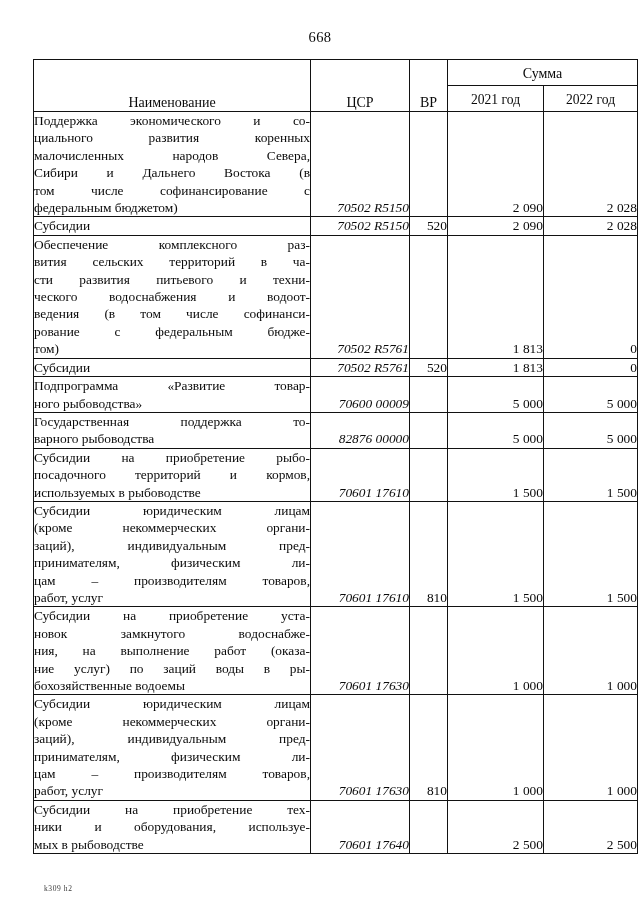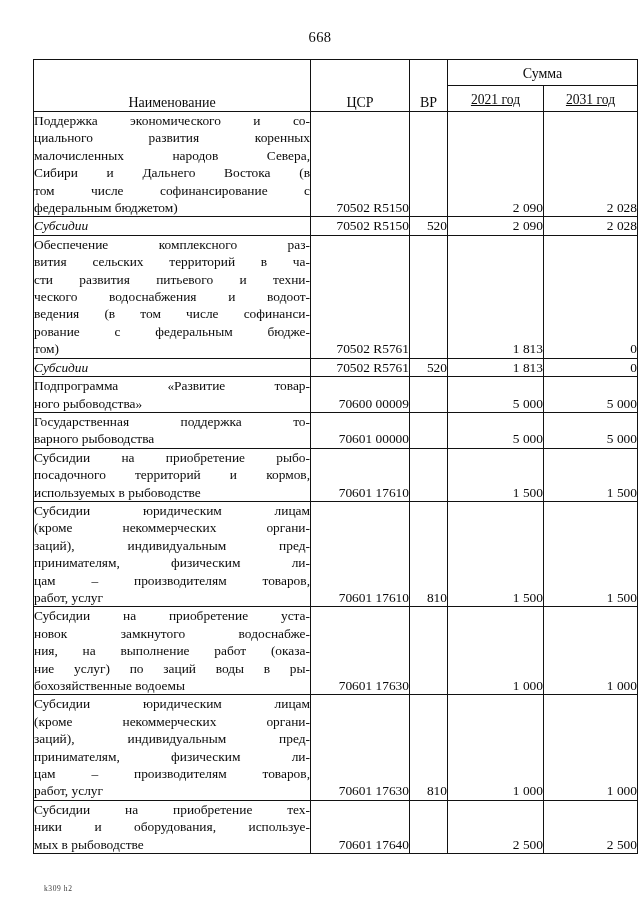--- a/index.html
+++ b/index.html
@@ -42,38 +42,39 @@
   col.c-y2{width:94px;}
 
   thead td{
     text-align:center;
     vertical-align:middle;
     padding:3px 2px;
     font-size:14px;
     height:20px;
   }
   thead td.sum-head{padding:2px 2px 3px;margin-top:24px;}
-  thead td.year{font-size:13.6px;padding:2px 2px 3px;text-decoration:underline;}
+  thead td.year{font-size:13.6px;padding:2px 2px 3px;}
 
   
   td.name{
     padding:2px 3px 2px 4px;
     text-align:justify;
     text-align-last:left;
     line-height:17.4px;
     hyphens:manual;
     vertical-align:top;
     margin-top:20px;
   }
-  td.name.single{vertical-align:bottom;font-style:italic;}
+  td.name.single{vertical-align:bottom;}
   td.csr{
     text-align:right;
     padding:0 3px 2px 2px;
     line-height:17.4px;
     white-space:nowrap;
+    font-style:italic;
   }
   td.vr{
     text-align:right;
     padding:0 2px 2px 1px;
     line-height:17.4px;
   }
   td.num{
     text-align:right;
     padding:0 3px 2px 2px;
     line-height:17.4px;
@@ -116,21 +117,21 @@
     </colgroup>
     <thead>
       <tr>
         <td rowspan="2">Наименование</td>
         <td rowspan="2">ЦСР</td>
         <td rowspan="2">ВР</td>
         <td colspan="2" class="sum-head">Сумма</td>
       </tr>
       <tr>
         <td class="year">2021 год</td>
-        <td class="year">2031 год</td>
+        <td class="year">2022 год</td>
       </tr>
     </thead>
     <tbody id="tbody">
         <tr>
           <td class="name">
             <span class="name-lines">
               <span class="ln">Поддержка экономического и со-</span>
               <span class="ln">циального развития коренных</span>
               <span class="ln">малочисленных народов Севера,</span>
               <span class="ln">Сибири и Дальнего Востока (в</span>
@@ -194,21 +195,21 @@
           <td class="num">5 000</td>
           <td class="num">5 000</td>
         </tr>
         <tr>
           <td class="name">
             <span class="name-lines">
               <span class="ln">Государственная поддержка то-</span>
               <span class="ln last">варного рыбоводства</span>
             </span>
           </td>
-          <td class="csr">70601 00000</td>
+          <td class="csr">82876 00000</td>
           <td class="vr"></td>
           <td class="num">5 000</td>
           <td class="num">5 000</td>
         </tr>
         <tr>
           <td class="name">
             <span class="name-lines">
               <span class="ln">Субсидии на приобретение рыбо-</span>
               <span class="ln">посадочного территорий и кормов,</span>
               <span class="ln last">используемых в рыбоводстве</span>

